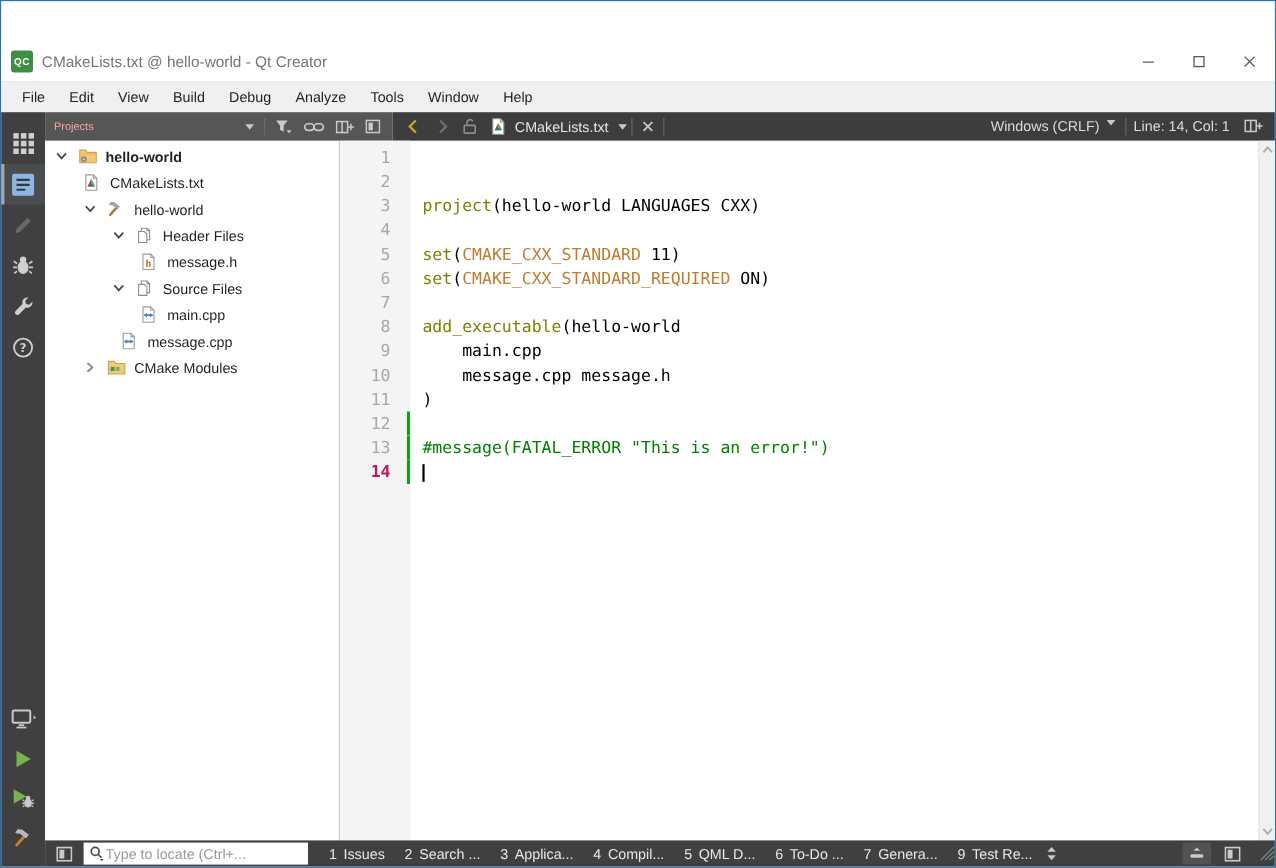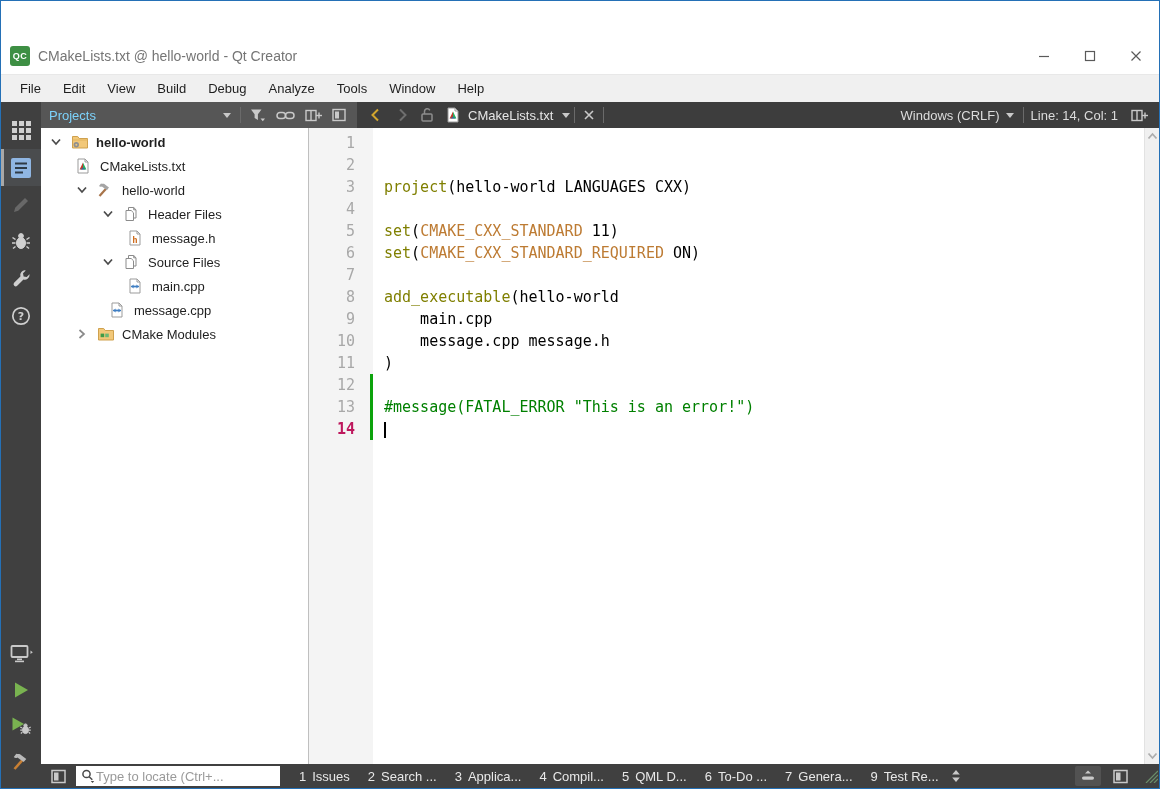--- a/index.html
+++ b/index.html
@@ -25,27 +25,27 @@
   .mode-btn.disabled { color:#686868; }
   .sidebar-spacer { flex:1; }
   .action-btn { width:40px; height:36px; display:flex; align-items:center; justify-content:center; color:#c9c9c9; }
   .sidebar-bottom-pad { height:8px; }
 
   .right-col { flex:1; display:flex; flex-direction:column; min-width:0; }
 
   
   .headers { height:26px; display:flex; flex:0 0 auto; }
   .proj-header { width:316px; background:#565656; display:flex; align-items:center; padding:0 6px 0 8px; flex:0 0 auto; }
-  .proj-title { font-size:13px; color:#7dd3fc; flex:1; }
+  .proj-title { font-size:10px; color:#fca5a5; flex:1; }
   .tool-btn { display:flex; align-items:center; justify-content:center; padding:0 5px; height:100%; color:#c9c9c9; }
   .vsep { width:1px; height:16px; background:#6a6a6a; margin:0 3px; }
   .ed-header { flex:1; background:#3d3d3d; display:flex; align-items:center; padding:0 6px; min-width:0; }
   .ed-file { display:flex; align-items:center; margin-left:6px; }
   .ed-file-label { color:#e6e6e6; font-size:13px; margin:0 8px 0 7px; }
-  .ed-right { margin-left:auto; display:flex; align-items:center; }
+  .ed-right { margin-left:auto; display:flex; }
   .ed-text { color:#dcdcdc; font-size:13px; }
 
   
   .content { flex:1; display:flex; min-height:0; }
   .tree-panel { width:268px; background:#fff; border-right:1px solid #bfbfbf; overflow:hidden; padding-top:2px; flex:0 0 auto; }
   .tree-row { height:24px; display:flex; align-items:center; font-size:13px; color:#1f1f1f; white-space:nowrap; }
   .tree-row .chev { width:22px; display:flex; align-items:center; justify-content:flex-start; flex:0 0 auto; }
   .tree-row .ticon { width:20px; display:flex; align-items:center; flex:0 0 auto; }
   .tree-row .tlabel { margin-left:5px; }
   .tree-row.bold .tlabel { font-weight:bold; }

